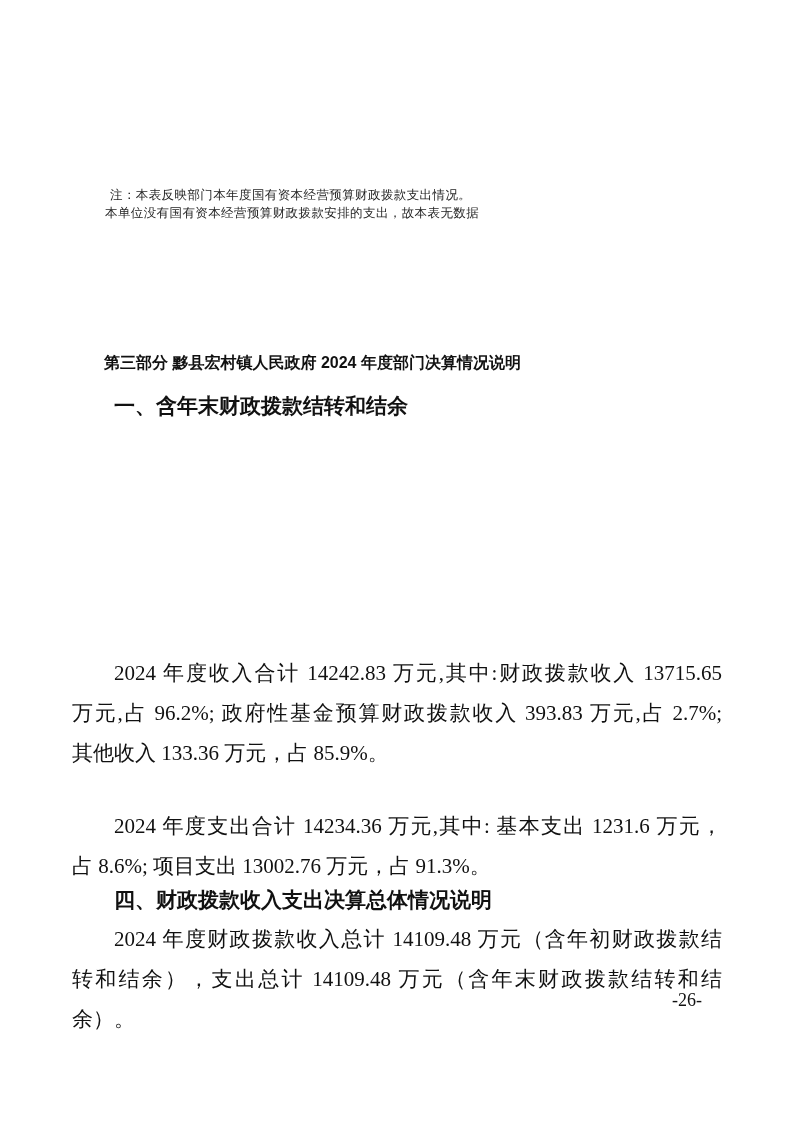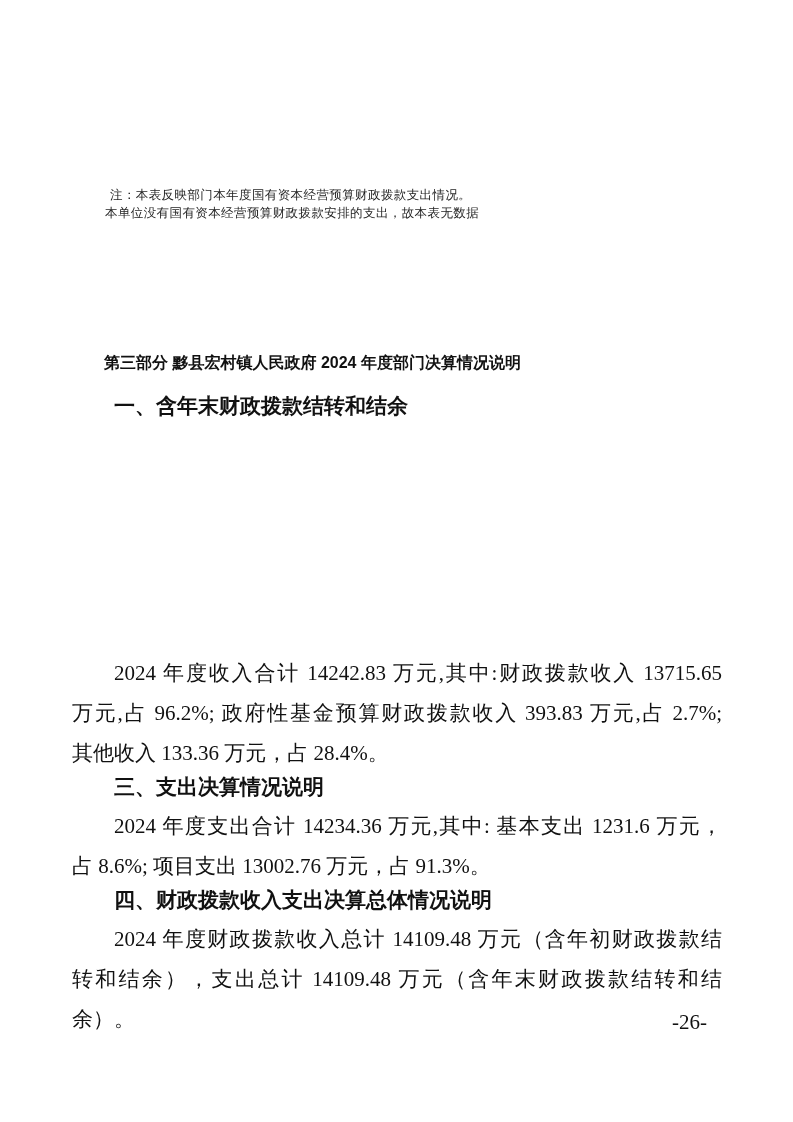--- a/index.html
+++ b/index.html
@@ -86,46 +86,44 @@
     text-align-last: justify;
   }
   .para .line:last-child { text-align-last: auto; }
   .para .line:first-child { text-indent: 2em; }
 
   
   .page-number {
     position: absolute;
     left: 672px;
     top: 990px;
-    font-size: 21px;
+    font-size: 18px;
     font-family: "Liberation Serif", "DejaVu Serif", serif;
     color: #111111;
-    margin-top: 20px;
   }
 </style>
 </head>
 <body>
 
 <div class="page">
 
 
   <div class="note note-1">注：本表反映部门本年度国有资本经营预算财政拨款支出情况。</div>
   <div class="note note-2">本单位没有国有资本经营预算财政拨款安排的支出，故本表无数据</div>
 
   <div class="content-block part-title">第三部分 黟县宏村镇人民政府 2024 年度部门决算情况说明</div>
 
   <div class="content-block section-title sec1-title">一、含年末财政拨款结转和结余</div>
 
   <div class="content-block para p2">
       <div class="line">2024 年度收入合计 14242.83 万元,其中:财政拨款收入 13715.65</div>
       <div class="line">万元,占 96.2%; 政府性基金预算财政拨款收入 393.83 万元,占 2.7%;</div>
-      <div class="line">其他收入 133.36 万元，占 28.4%。</div>
+      <div class="line">其他收入 133.36 万元，占 85.9%。</div>
     </div>
 
-  <div class="content-block section-title sec3-title">三、支出决算情况说明</div>
   <div class="content-block para p3">
       <div class="line">2024 年度支出合计 14234.36 万元,其中: 基本支出 1231.6 万元，</div>
       <div class="line">占 8.6%; 项目支出 13002.76 万元，占 91.3%。</div>
     </div>
 
   <div class="content-block section-title sec4-title">四、财政拨款收入支出决算总体情况说明</div>
   <div class="content-block para p4">
       <div class="line">2024 年度财政拨款收入总计 14109.48 万元（含年初财政拨款结</div>
       <div class="line">转和结余），支出总计 14109.48 万元（含年末财政拨款结转和结余）。</div>
     </div>

